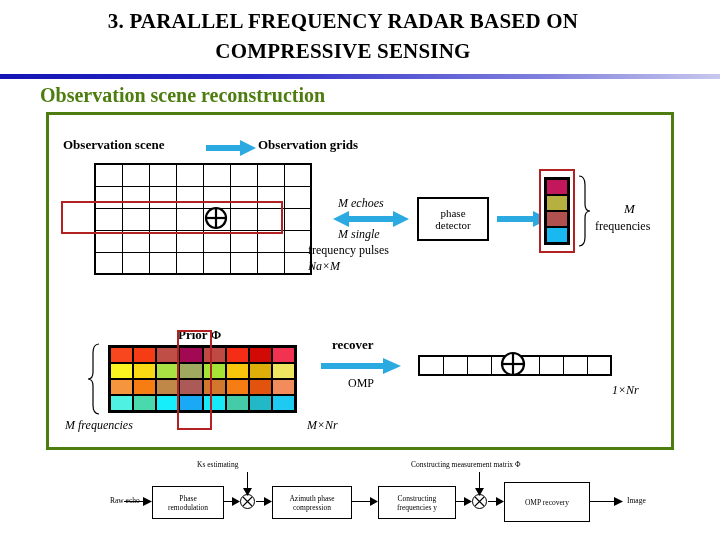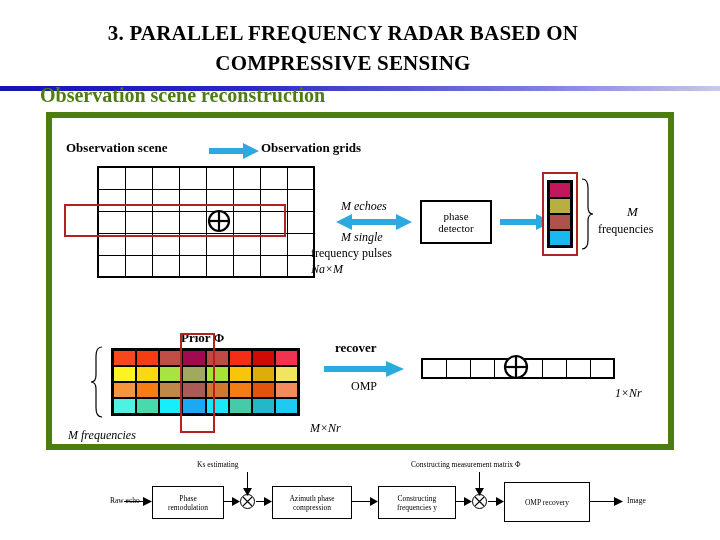--- a/index.html
+++ b/index.html
@@ -6,21 +6,21 @@
   body {
     width: 720px; height: 540px;
     background: #ffffff;
     font-family: "Liberation Serif", serif;
     position: relative;
     overflow: hidden;
   }
 
   
   #header {
-    position: absolute; left: 0; top: 12px; width: 720px; height: 78px;
+    position: absolute; left: 0; top: 0; width: 720px; height: 78px;
   }
   #slide-title {
     position: absolute; left: 18px; top: 6px; width: 650px;
     text-align: center;
     font-family: "Liberation Serif", serif;
     font-weight: bold;
     font-size: 21px;
     line-height: 30px;
     color: #000000;
     letter-spacing: 0.2px;
@@ -38,21 +38,21 @@
     position: absolute; left: 40px; top: 84px;
     font-family: "Liberation Serif", serif;
     font-weight: bold;
     font-size: 20px;
     color: #4d7c0f;
   }
 
   
   #main-panel {
     position: absolute; left: 46px; top: 112px; width: 628px; height: 338px;
-    border: 6px solid #4d7c0f;
+    border: 3px solid #4d7c0f;
     background: #ffffff;
   }
 
   .lbl {
     position: absolute;
     font-family: "Liberation Serif", serif;
     color: #000000;
     white-space: nowrap;
   }
   .lbl-bold { font-weight: bold; }
@@ -271,21 +271,21 @@
       <div style="background: rgb(22, 238, 251);"></div>
       <div style="background: rgb(25, 169, 245);"></div>
       <div style="background: rgb(23, 233, 248);"></div>
       <div style="background: rgb(69, 203, 168);"></div>
       <div style="background: rgb(34, 184, 200);"></div>
       <div style="background: rgb(30, 202, 242);"></div>
     </div>
 
   <div class="redbox" style="left:128px; top:215px; width:35px; height:100px;"></div>
 
-  <div class="lbl ital" style="left:16px; top:303px; font-size:12px;margin-top:7px;">M frequencies</div>
+  <div class="lbl ital" style="left:16px; top:303px; font-size:12px;">M frequencies</div>
   <div class="lbl ital" style="left:258px; top:303px; font-size:12px;">M×Nr</div>
 
   <div class="lbl lbl-bold" style="left:283px; top:222px; font-size:13px;">recover</div>
 
   <svg class="arrow-blue" style="left:272px; top:243px;" width="80" height="16">
     <path d="M0 5 L62 5 L62 0 L80 8 L62 16 L62 11 L0 11 Z" fill="#2aaae0"></path>
   </svg>
 
   <div class="lbl" style="left:299px; top:261px; font-size:12px;">OMP</div>
 

